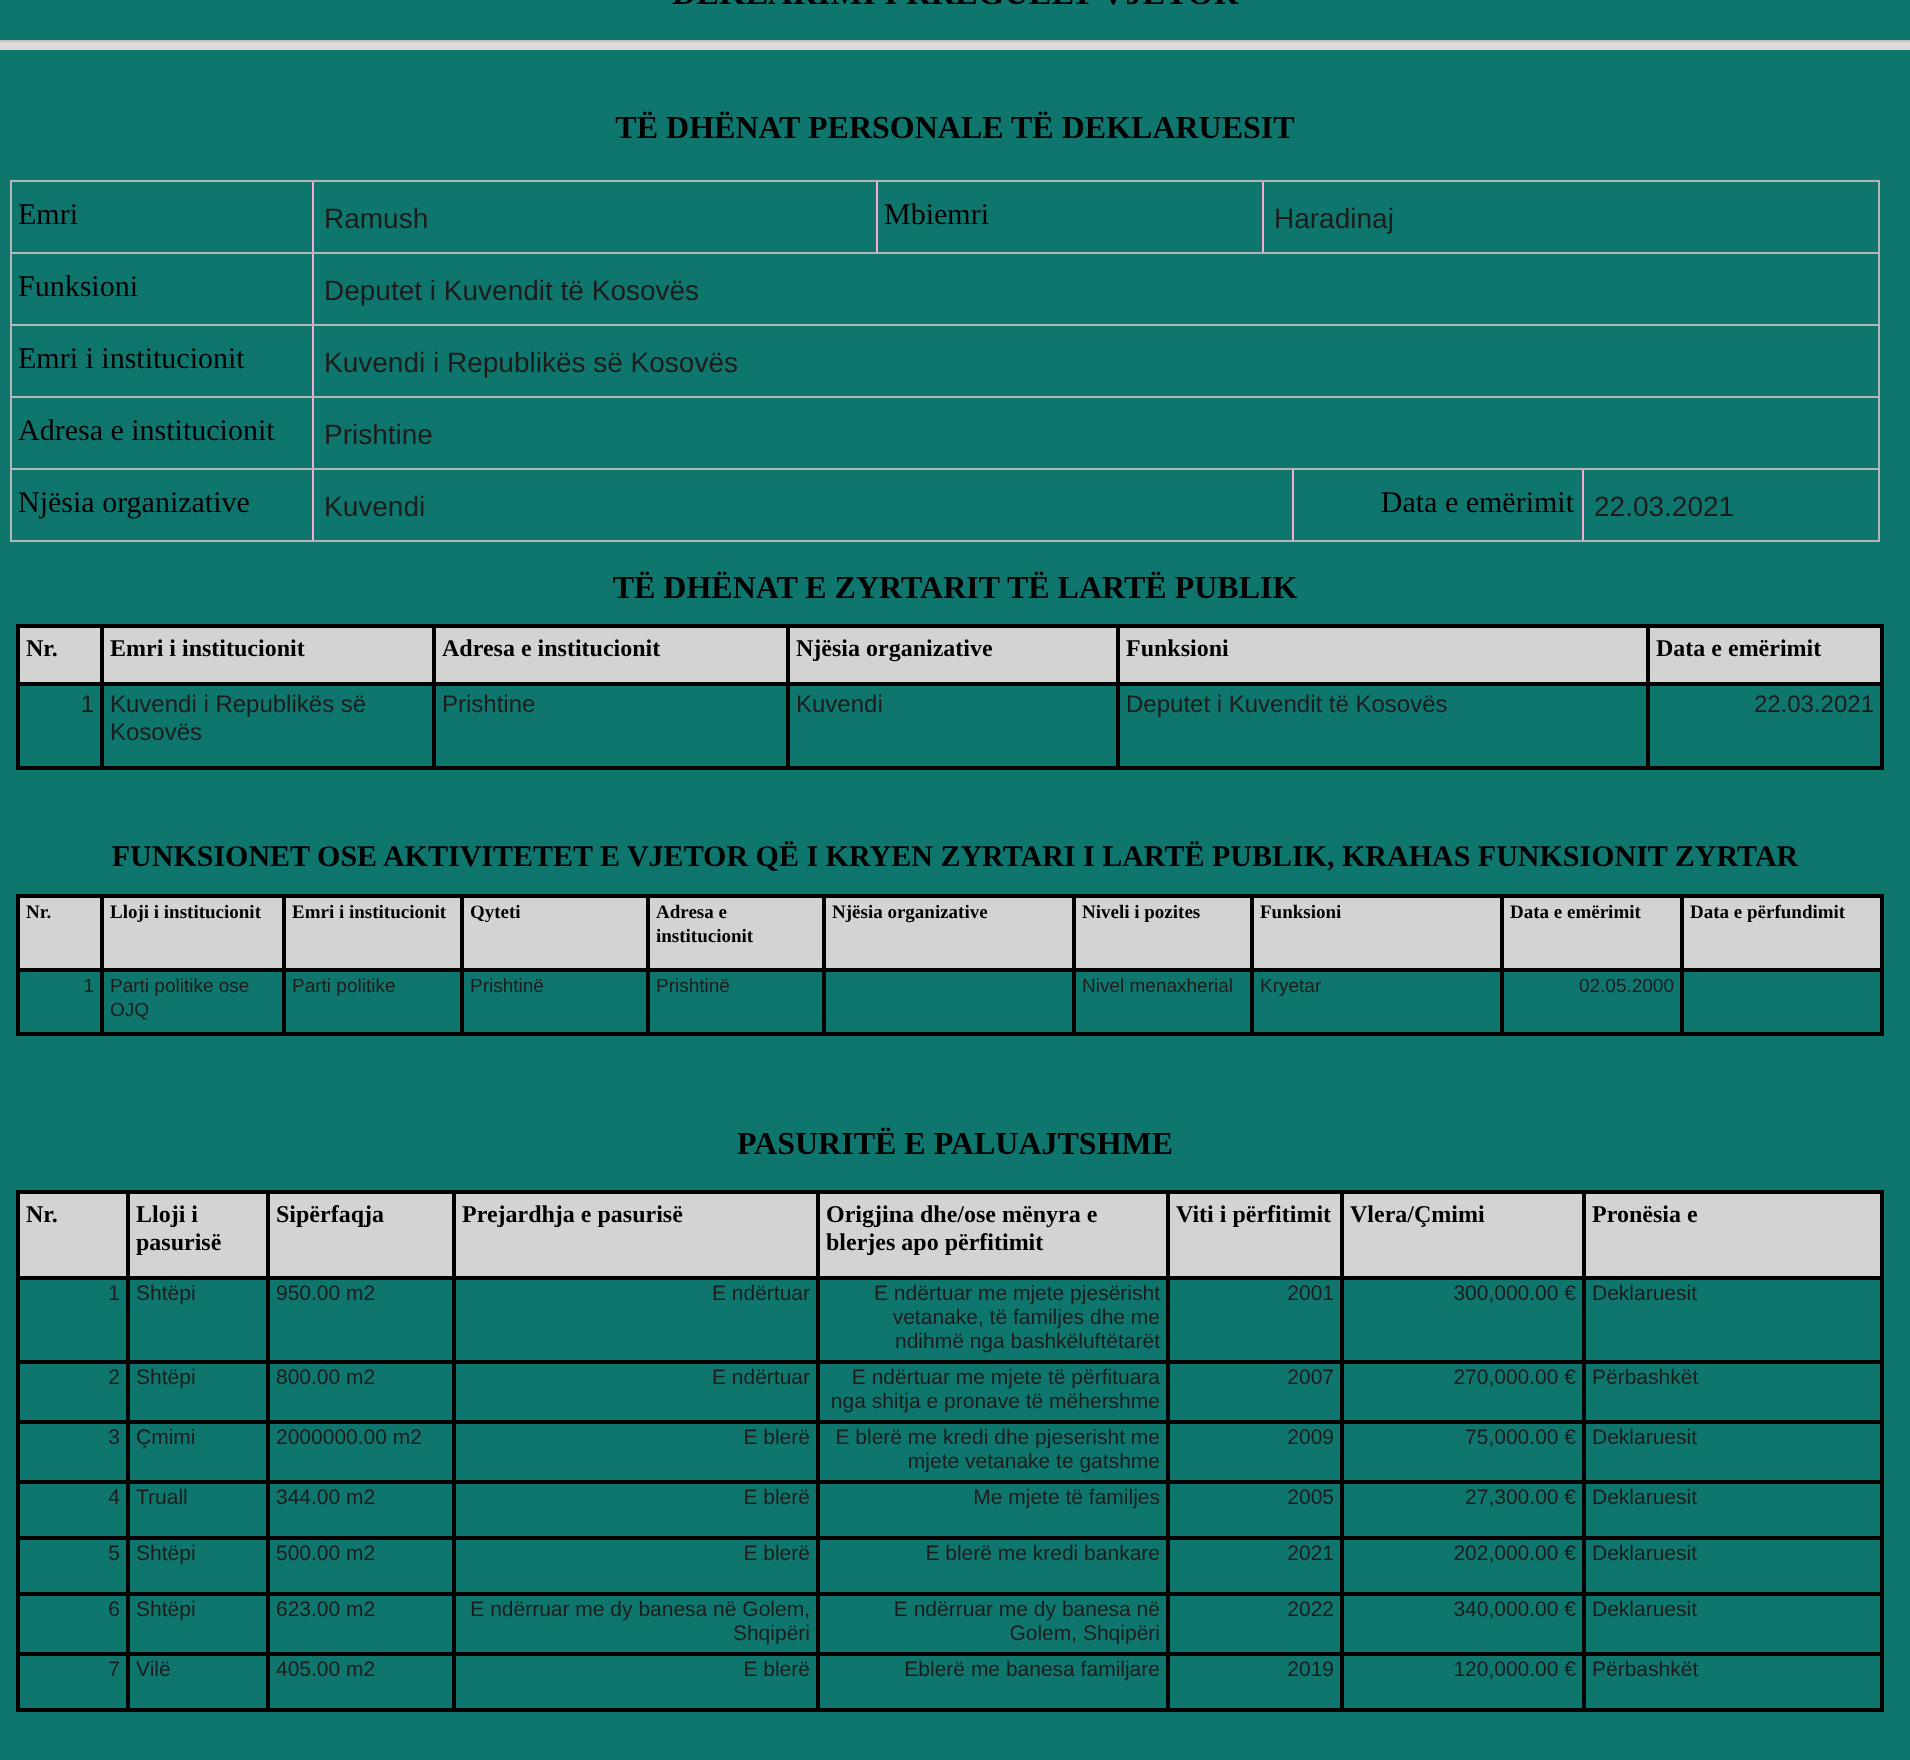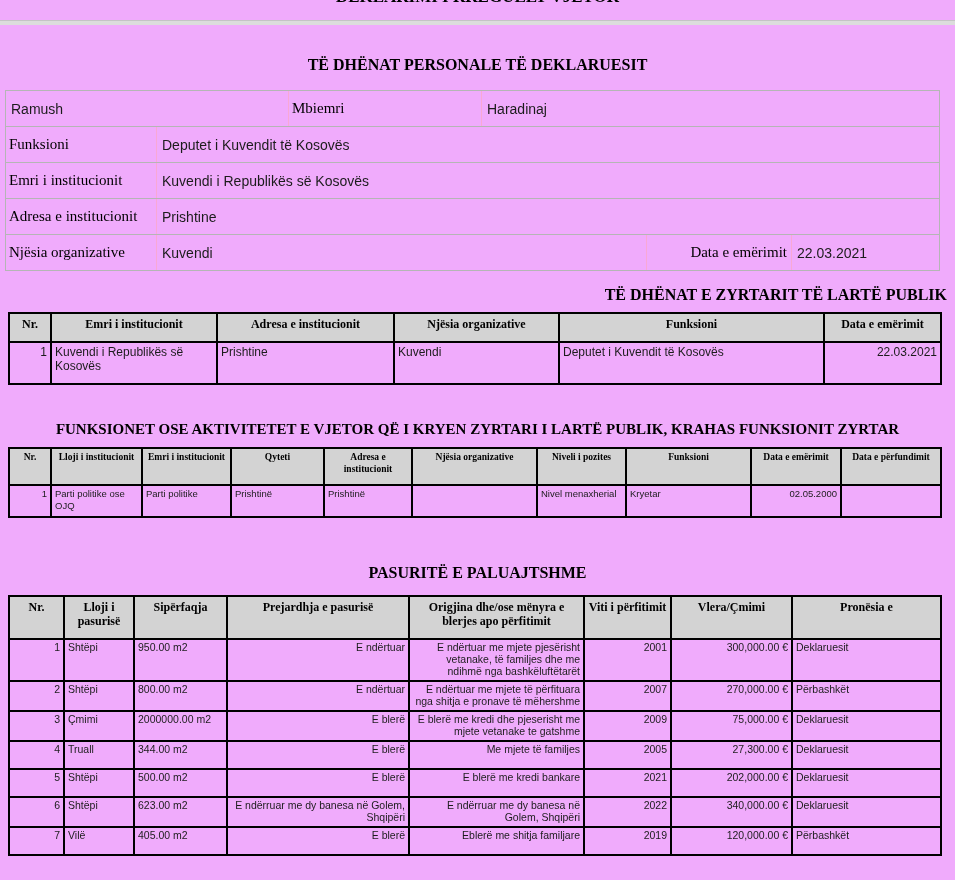--- a/index.html
+++ b/index.html
@@ -1,21 +1,21 @@
 <!DOCTYPE html>
 <html><head>
 <meta charset="utf-8">
 <style>
   html,body { margin:0; padding:0; background:#ffffff; }
   .page {
     position: relative;
     width: 955px;
     height: 880px;
     overflow: hidden;
-    background: #f0abfc;
+    background: #0f766e;
     font-family: "Liberation Serif", "DejaVu Serif", serif;
     color: #000;
   }
   
   .title-clip {
     position: absolute;
     top: -13px;
     left: 0;
     width: 100%;
     text-align: center;
@@ -30,21 +30,21 @@
     background: #dcdcdc;
     border-top: 1px solid #c4c4c4;
   }
   .heading {
     text-align: center;
     font-weight: bold;
     font-family: "Liberation Serif", "DejaVu Serif", serif;
     margin: 0 8px;
   }
   .h-personal  { margin-top: 31px; font-size: 16px; }
-  .h-official  { margin-top: 15px; font-size: 16px; text-align: right; }
+  .h-official  { margin-top: 15px; font-size: 16px; }
   .h-functions { margin-top: 34px; font-size: 15px; line-height: 20px; padding: 0 30px; }
   .h-assets    { margin-top: 46px; font-size: 16px; }
 
   
   .ptable {
     margin: 16px 0 0 5px;
     width: 935px;
     border: 1px solid #b5b5b5;
     box-sizing: border-box;
   }
@@ -78,21 +78,21 @@
     width: 932px;
   }
   table.btable th, table.btable td {
     border: 2px solid #000;
     overflow: hidden;
   }
   table.btable th {
     background: #d3d3d3;
     font-family: "Liberation Serif", "DejaVu Serif", serif;
     font-weight: bold;
-    text-align: center;
+    text-align: left;
     vertical-align: top;
     padding: 3px 3px 2px 3px;
   }
   table.btable td {
     font-family: "Liberation Sans", "DejaVu Sans", sans-serif;
     vertical-align: top;
     padding: 2px 3px;
     color: #1c1c1c;
   }
   .al { text-align: left; } .ar { text-align: right; }
@@ -115,20 +115,21 @@
 <div class="page">
 
   <div class="title-clip">DEKLARIMI I RREGULLT VJETOR</div>
 
   <div class="rule"></div>
 
   <div class="heading h-personal">TË DHËNAT PERSONALE TË DEKLARUESIT</div>
 
   <div class="ptable">
     <div class="prow">
+      <div class="pcell plabel w150">Emri</div>
       <div class="pcell pvalue w282">Ramush</div>
       <div class="pcell plabel w193">Mbiemri</div>
       <div class="pcell pvalue wfill">Haradinaj</div>
     </div>
     <div class="prow">
       <div class="pcell plabel w150">Funksioni</div>
       <div class="pcell pvalue wfill">Deputet i Kuvendit të Kosovës</div>
     </div>
     <div class="prow">
       <div class="pcell plabel w150">Emri i institucionit</div>
@@ -308,21 +309,21 @@
         <td class="ar">E ndërruar me dy banesa në Golem, Shqipëri</td>
         <td class="ar">2022</td>
         <td class="ar">340,000.00 €</td>
         <td class="al">Deklaruesit</td>
       </tr>
       <tr>
         <td class="ar">7</td>
         <td class="al">Vilë</td>
         <td class="al">405.00 m2</td>
         <td class="ar">E blerë</td>
-        <td class="ar">Eblerë me shitja familjare</td>
+        <td class="ar">Eblerë me banesa familjare</td>
         <td class="ar">2019</td>
         <td class="ar">120,000.00 €</td>
         <td class="al">Përbashkët</td>
       </tr>
     </tbody>
   </table>
 
 </div>
 
 </body></html>

